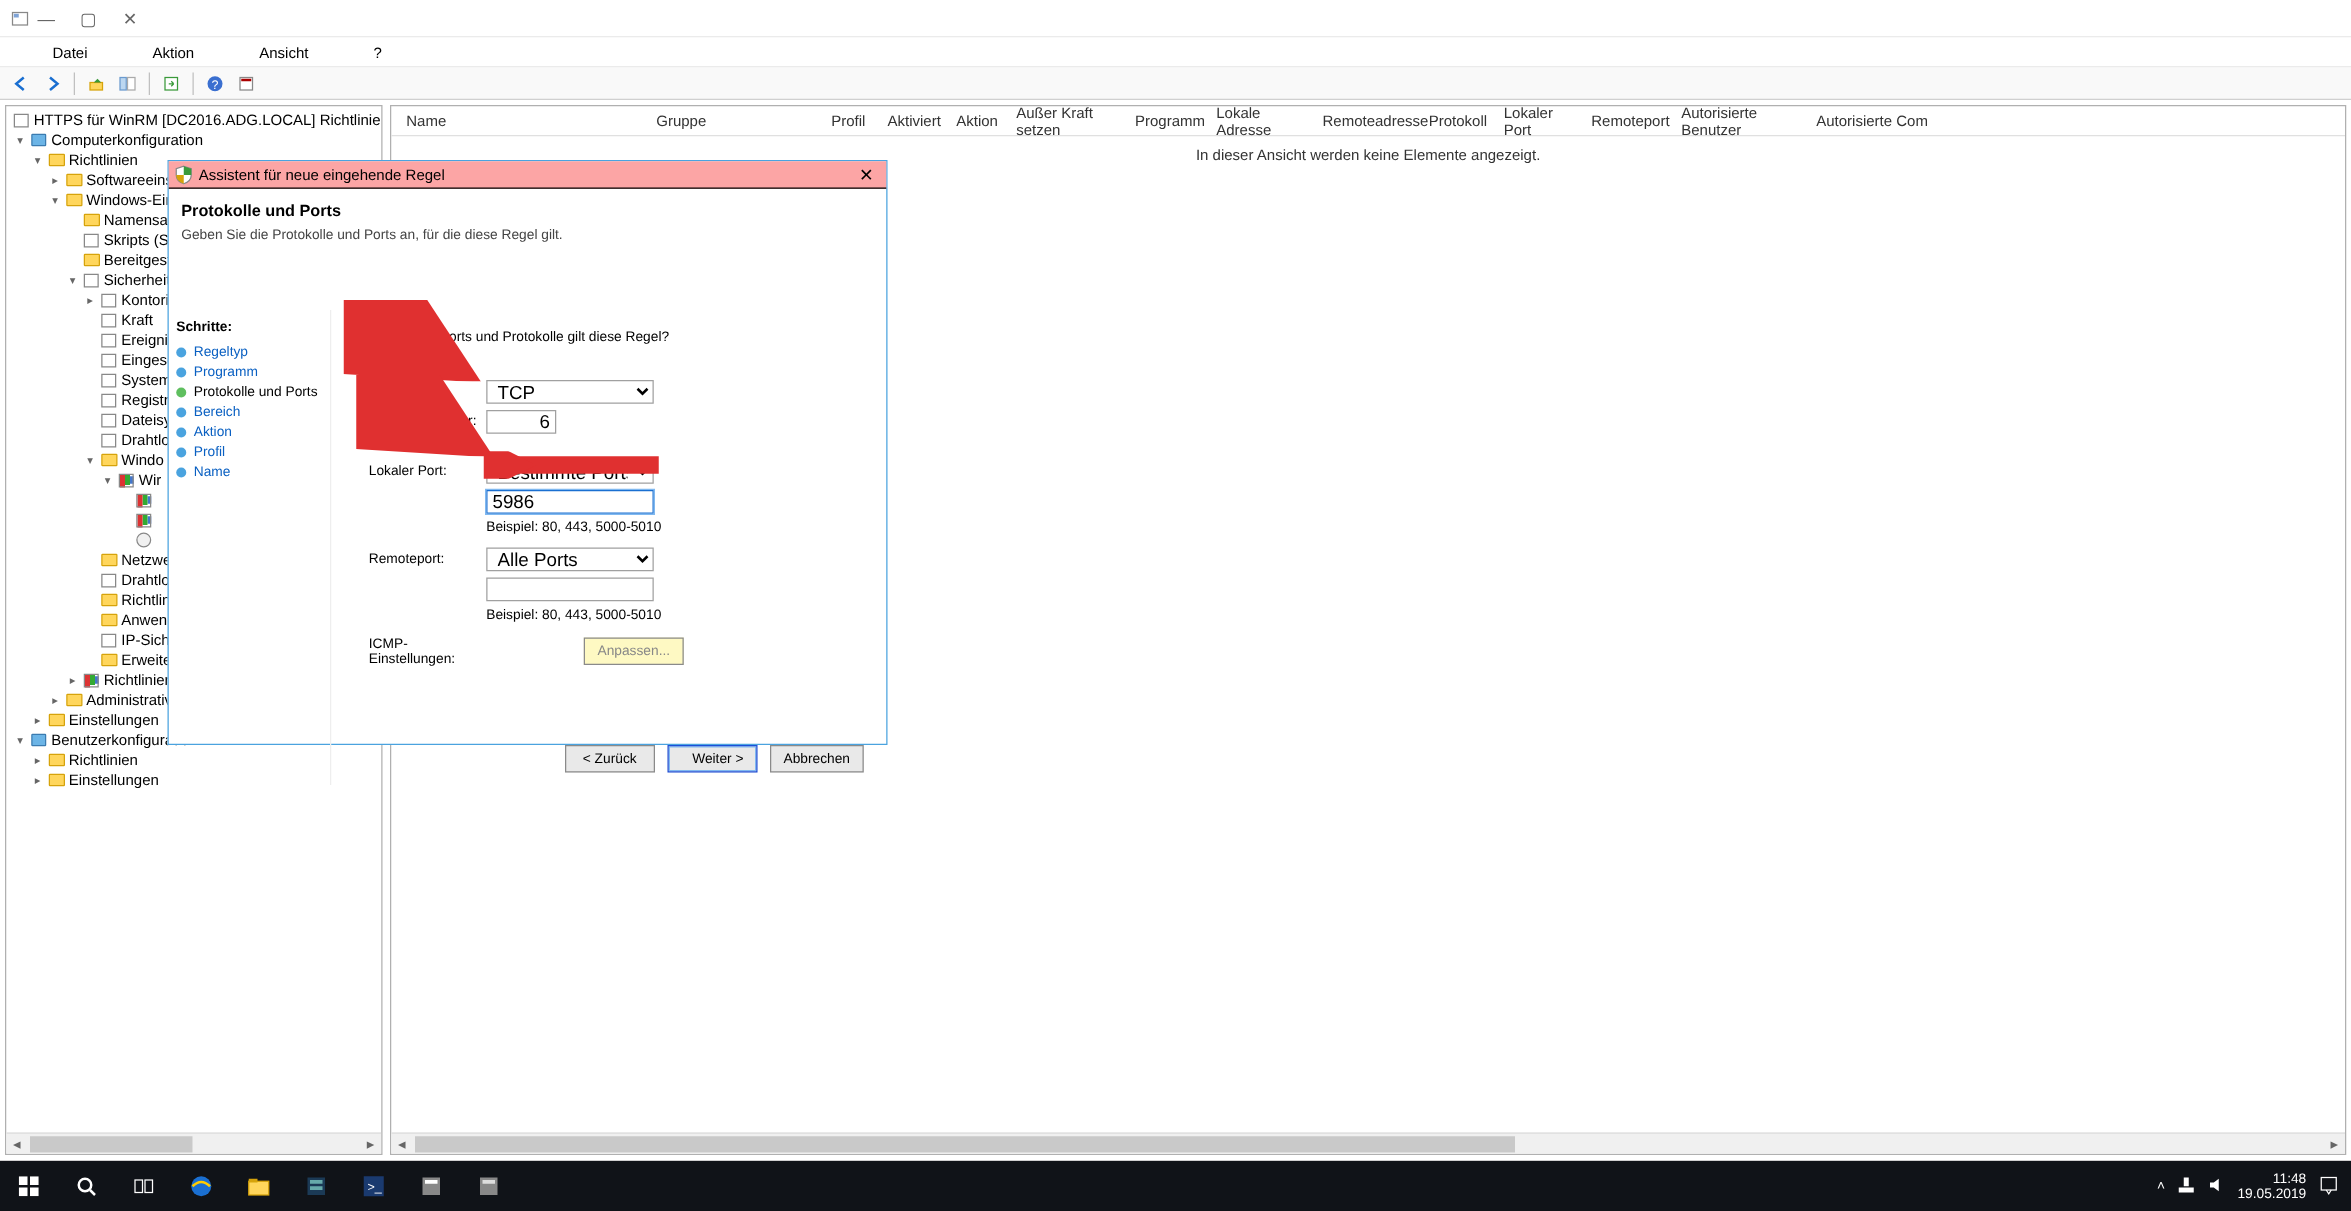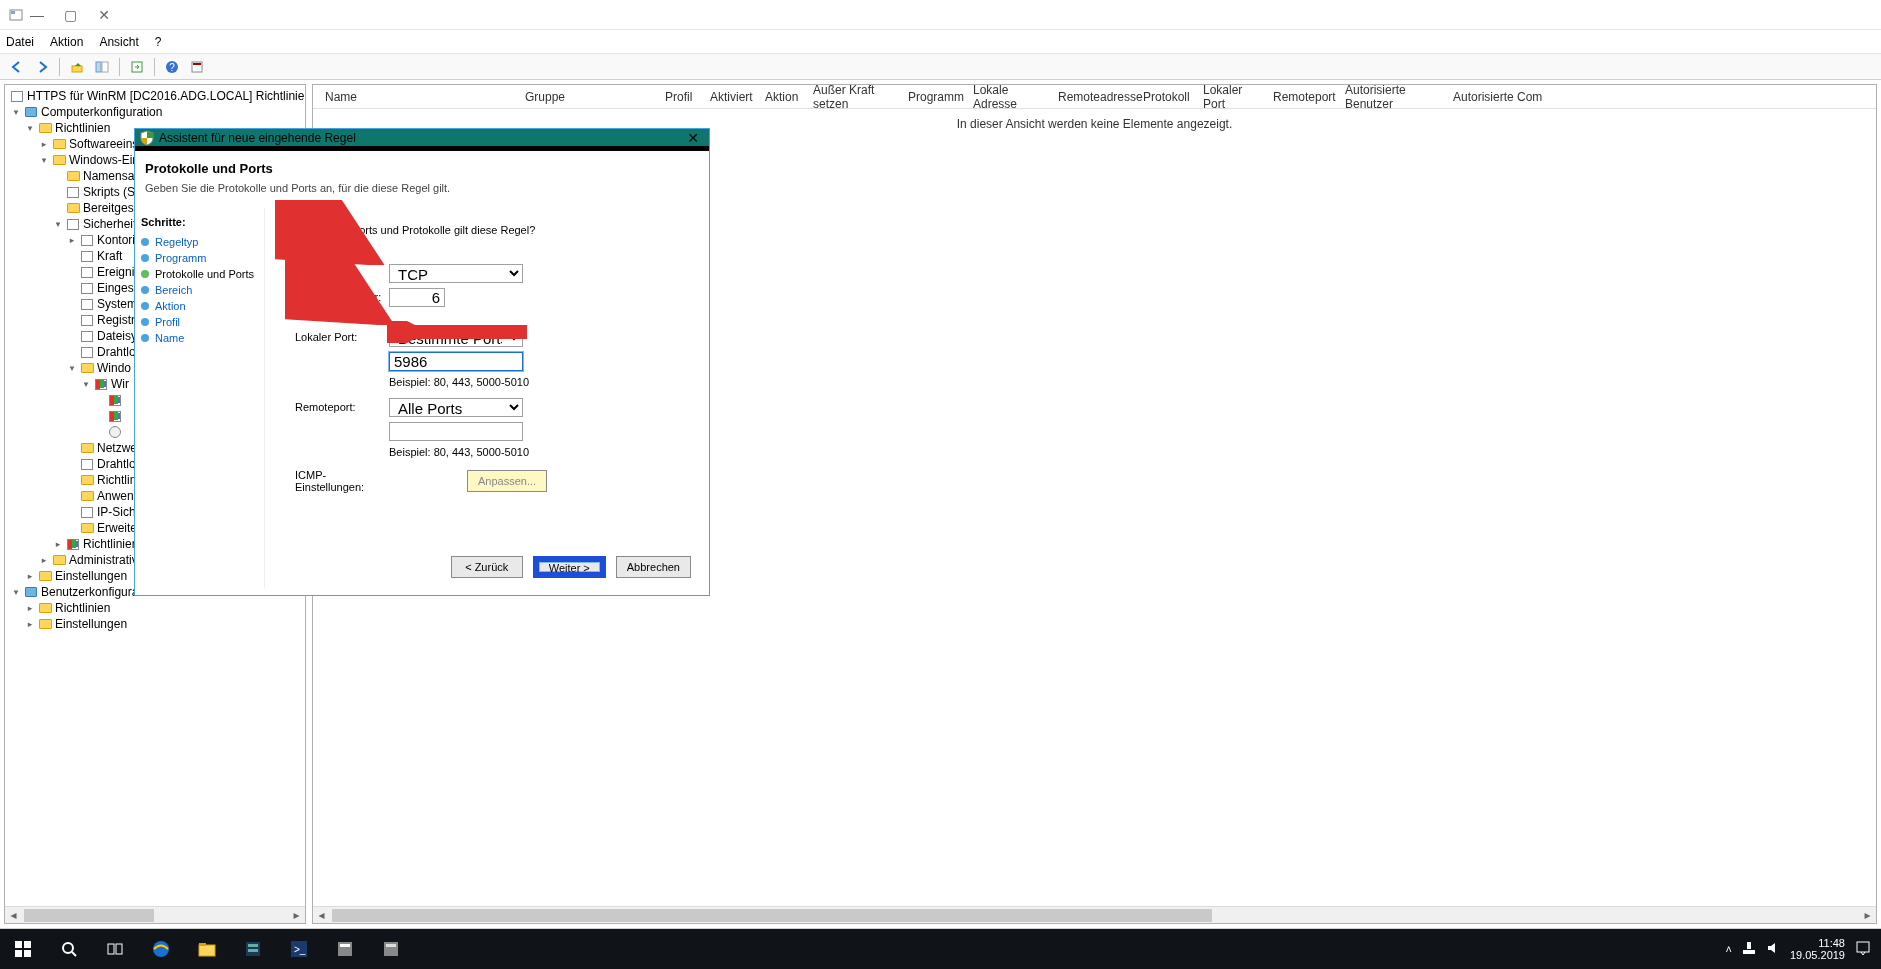--- a/index.html
+++ b/index.html
@@ -6,21 +6,21 @@
   html, body { margin:0; padding:0; font-family: "Segoe UI", Tahoma, sans-serif; font-size:12px; color:#000; background:#fff; height:100%; }
   body { overflow:hidden; }
   
   .win-title { display:flex; align-items:center; height:30px; padding:0 8px; background:#fff; border-bottom:1px solid #e5e5e5; }
   .win-title .icon { width:16px; height:16px; margin-right:6px; }
   .win-title .title { flex:1; color:#555; font-size:12px; }
   .win-ctrl { display:flex; gap:22px; margin-right:8px;}
   .win-ctrl span { width:12px; display:inline-block; text-align:center; color:#666; font-size:14px; }
   
   .menu-bar { height:24px; display:flex; align-items:center; padding:0 6px; gap:16px; border-bottom:1px solid #e5e5e5; background:#fff;}
-  .menu-bar span { color:#000; }
+  .menu-bar span { color:#000;margin-left:36px; }
   
   .tool-bar { height:26px; display:flex; align-items:center; padding:0 6px; gap:3px; border-bottom:1px solid #d0d0d0; background:#f9f9f9;}
   .tool-bar .tb { width:22px; height:22px; display:flex; align-items:center; justify-content:center; border:1px solid transparent;}
   .tool-bar .sep { width:1px; height:18px; background:#c0c0c0; margin:0 3px;}
   
   .main { display:flex; height: calc(100vh - 30px - 24px - 26px - 40px); border-bottom:1px solid #d0d0d0;}
   .tree-pane { width:302px; border:1px solid #b0b0b0; margin:4px 0 4px 4px; overflow:hidden; position:relative; background:#fff;}
   .tree { padding:3px 0 0 4px; font-size:12px; line-height:15px; white-space:nowrap;}
   .list-pane { flex:1; border:1px solid #b0b0b0; margin:4px 4px 4px 6px; overflow:hidden; position:relative; background:#fff;}
   .col-head { display:flex; height:24px; align-items:center; border-bottom:1px solid #e0e0e0; font-size:12px; color:#333; }
@@ -35,44 +35,44 @@
   .pc   { width:12px; height:10px; background:#6bb4e6; border:1px solid #3a7bb0; border-radius:1px;}
   .chain{ width:12px; height:12px; border:1px solid #888; background:#f0f0f0; border-radius:6px;}
   .chart{ width:12px; height:11px; background:linear-gradient(#d33,#d33) left/4px 11px no-repeat,linear-gradient(#3a3,#3a3) 4px/4px 8px no-repeat,linear-gradient(#47c,#47c) 8px/4px 6px no-repeat,#fff; border:1px solid #888;}
   .ind { display:inline-block; }
   
   .hscroll { position:absolute; left:0; right:0; bottom:0; height:17px; background:#f0f0f0; border-top:1px solid #dcdcdc; display:flex; align-items:center;}
   .hscroll .thumb { height:13px; background:#c9c9c9; border-radius:0; margin:2px;}
   .hscroll .arrow { width:17px; height:17px; display:flex; align-items:center; justify-content:center; color:#666;}
   
   .dialog { position:absolute; left:134px; top:128px; width:576px; height:468px; border:1px solid #4aa3df; background:#fff; box-shadow:0 0 0 1px rgba(0,0,0,0);}
-  .dlg-title { height:22px; display:flex; align-items:center; padding:0 4px; background:#0f766e; border-bottom:5px solid #000000;}
+  .dlg-title { height:22px; display:flex; align-items:center; padding:0 4px; background:#fca5a5; border-bottom:1px solid #000000;}
   .dlg-title .icon { width:16px; height:16px; margin-right:4px; position:relative;}
   .dlg-title .title { flex:1; font-size:12px; }
   .dlg-title .x { width:30px; text-align:right; font-size:14px; padding-right:6px;}
   .dlg-header { padding:6px 10px 10px 10px;}
   .dlg-header h3 { margin:4px 0 2px 0; font-size:13px; font-weight:bold;}
   .dlg-header p { margin:6px 0 4px 0; font-size:11px; color:#444;}
-  .dlg-body { display:flex; height:380px;}
+  .dlg-body { display:flex; height:380px;margin-top:40px;}
   .steps-pane { width:130px; padding:8px 6px; border-right:1px solid #eee;}
   .steps-pane .h { font-weight:bold; font-size:11px; margin-bottom:6px;}
   .step { font-size:11px; padding:2px 0 2px 14px; position:relative; color:#0a60c2;}
   .step::before { content:""; position:absolute; left:0; top:4px; width:8px; height:8px; border-radius:50%; background:#4aa3df;}
   .step.current { color:#000;}
   .step.current::before { background:#5fbf5f;}
   .content-pane { flex:1; padding:16px 20px 8px 30px; font-size:11px; position:relative;}
   .form-row { display:flex; align-items:center; height:22px; margin:2px 0;}
   .form-row label { width:94px; }
   select, input[type=text] { font-size:15px; height:19px; border:1px solid #a0a0a0; background:#fff; padding:0 4px;}
   select { width:134px;}
   .spinner { width:56px; text-align:right;}
   .port-input { width:134px; border:1px solid #1a6fd1 !important; outline:1px solid #7fb8f0;}
   .hint { font-size:11px; margin-left:94px; padding:2px 0 6px 0;}
   .btn { height:22px; min-width:72px; border:1px solid #8a8a8a; background:#e9e9e9; font-size:11px; padding:0 10px;}
-  .btn.primary { border:6px solid #1d4ed8; box-shadow:0 0 0 1px #7fb8f0 inset;}
+  .btn.primary { border:1px solid #1d4ed8; box-shadow:0 0 0 1px #7fb8f0 inset;text-align:right;}
   .btn.disabled { color:#888; background:#fef9c3;}
   .dlg-footer { position:absolute; right:18px; bottom:10px; display:flex; gap:10px;}
   
   .arrow-svg { position:absolute; pointer-events:none;}
   
   .taskbar { position:fixed; left:0; right:0; bottom:0; height:40px; background:#101318; display:flex; align-items:center; color:#fff;}
   .taskbar .tbtn { width:46px; height:40px; display:flex; align-items:center; justify-content:center;}
   .tray { margin-left:auto; display:flex; align-items:center; gap:10px; padding-right:10px; font-size:11px;}
   .clock { text-align:right; line-height:12px;}
 </style>

